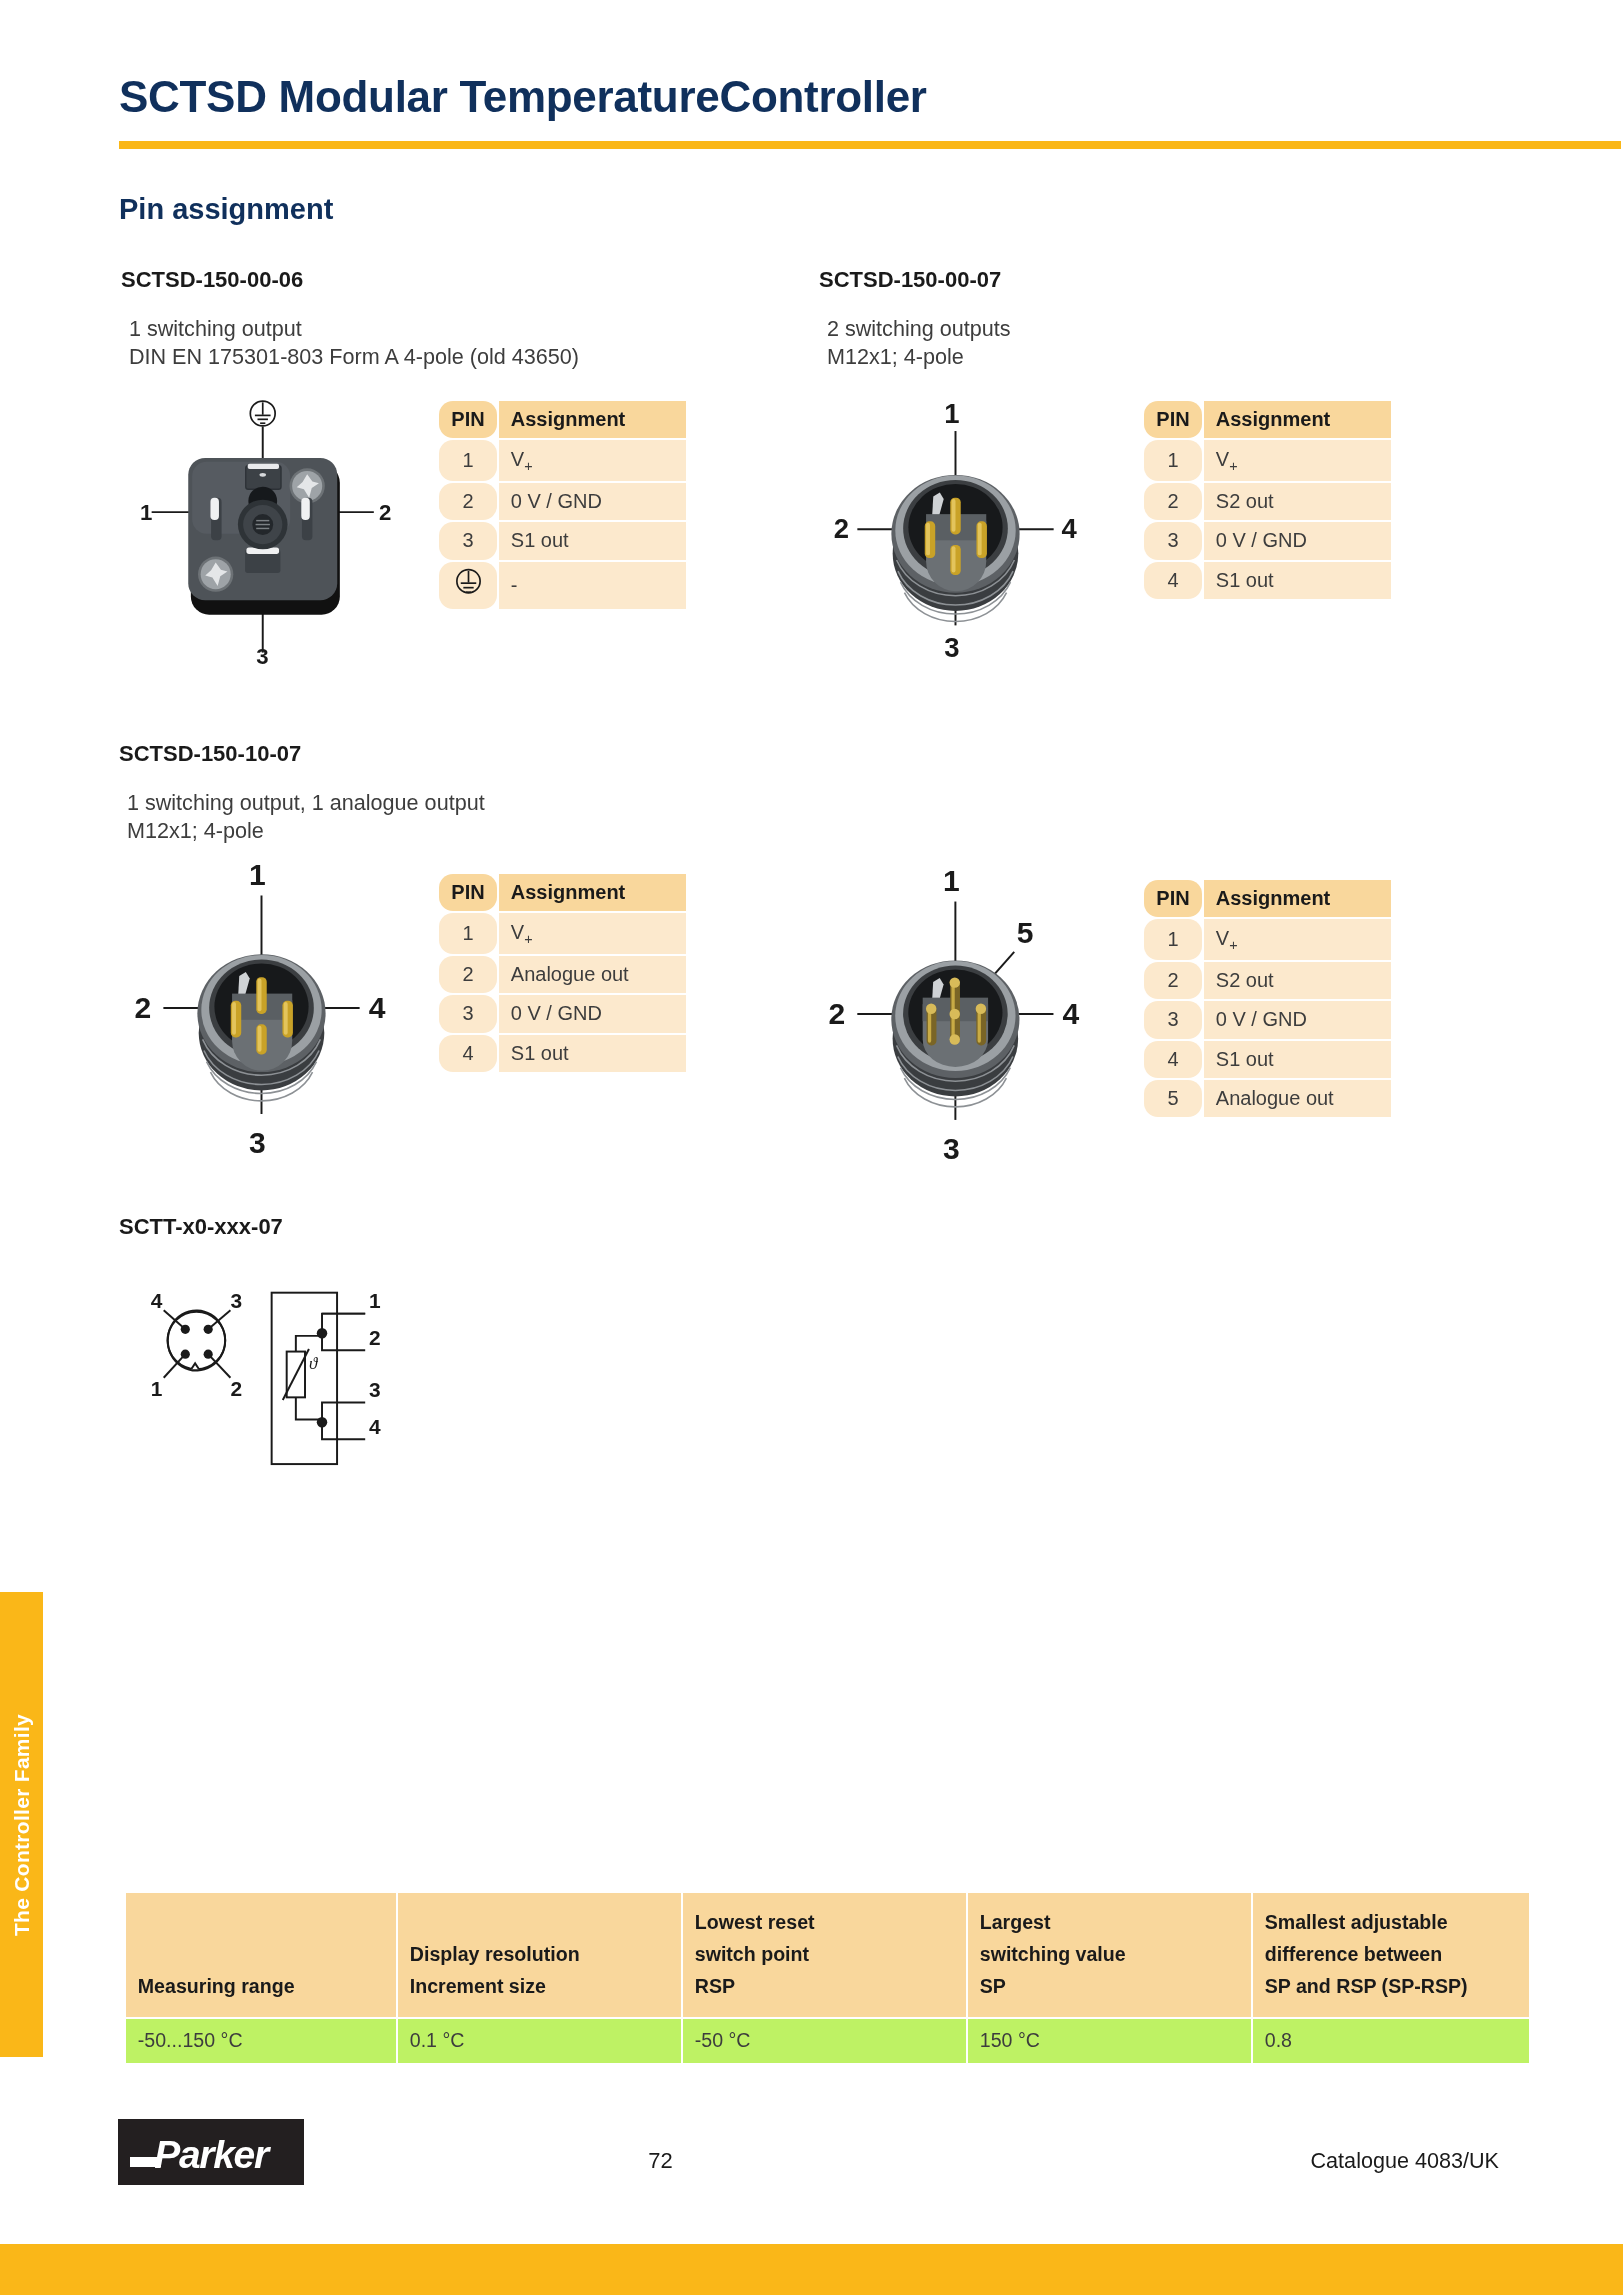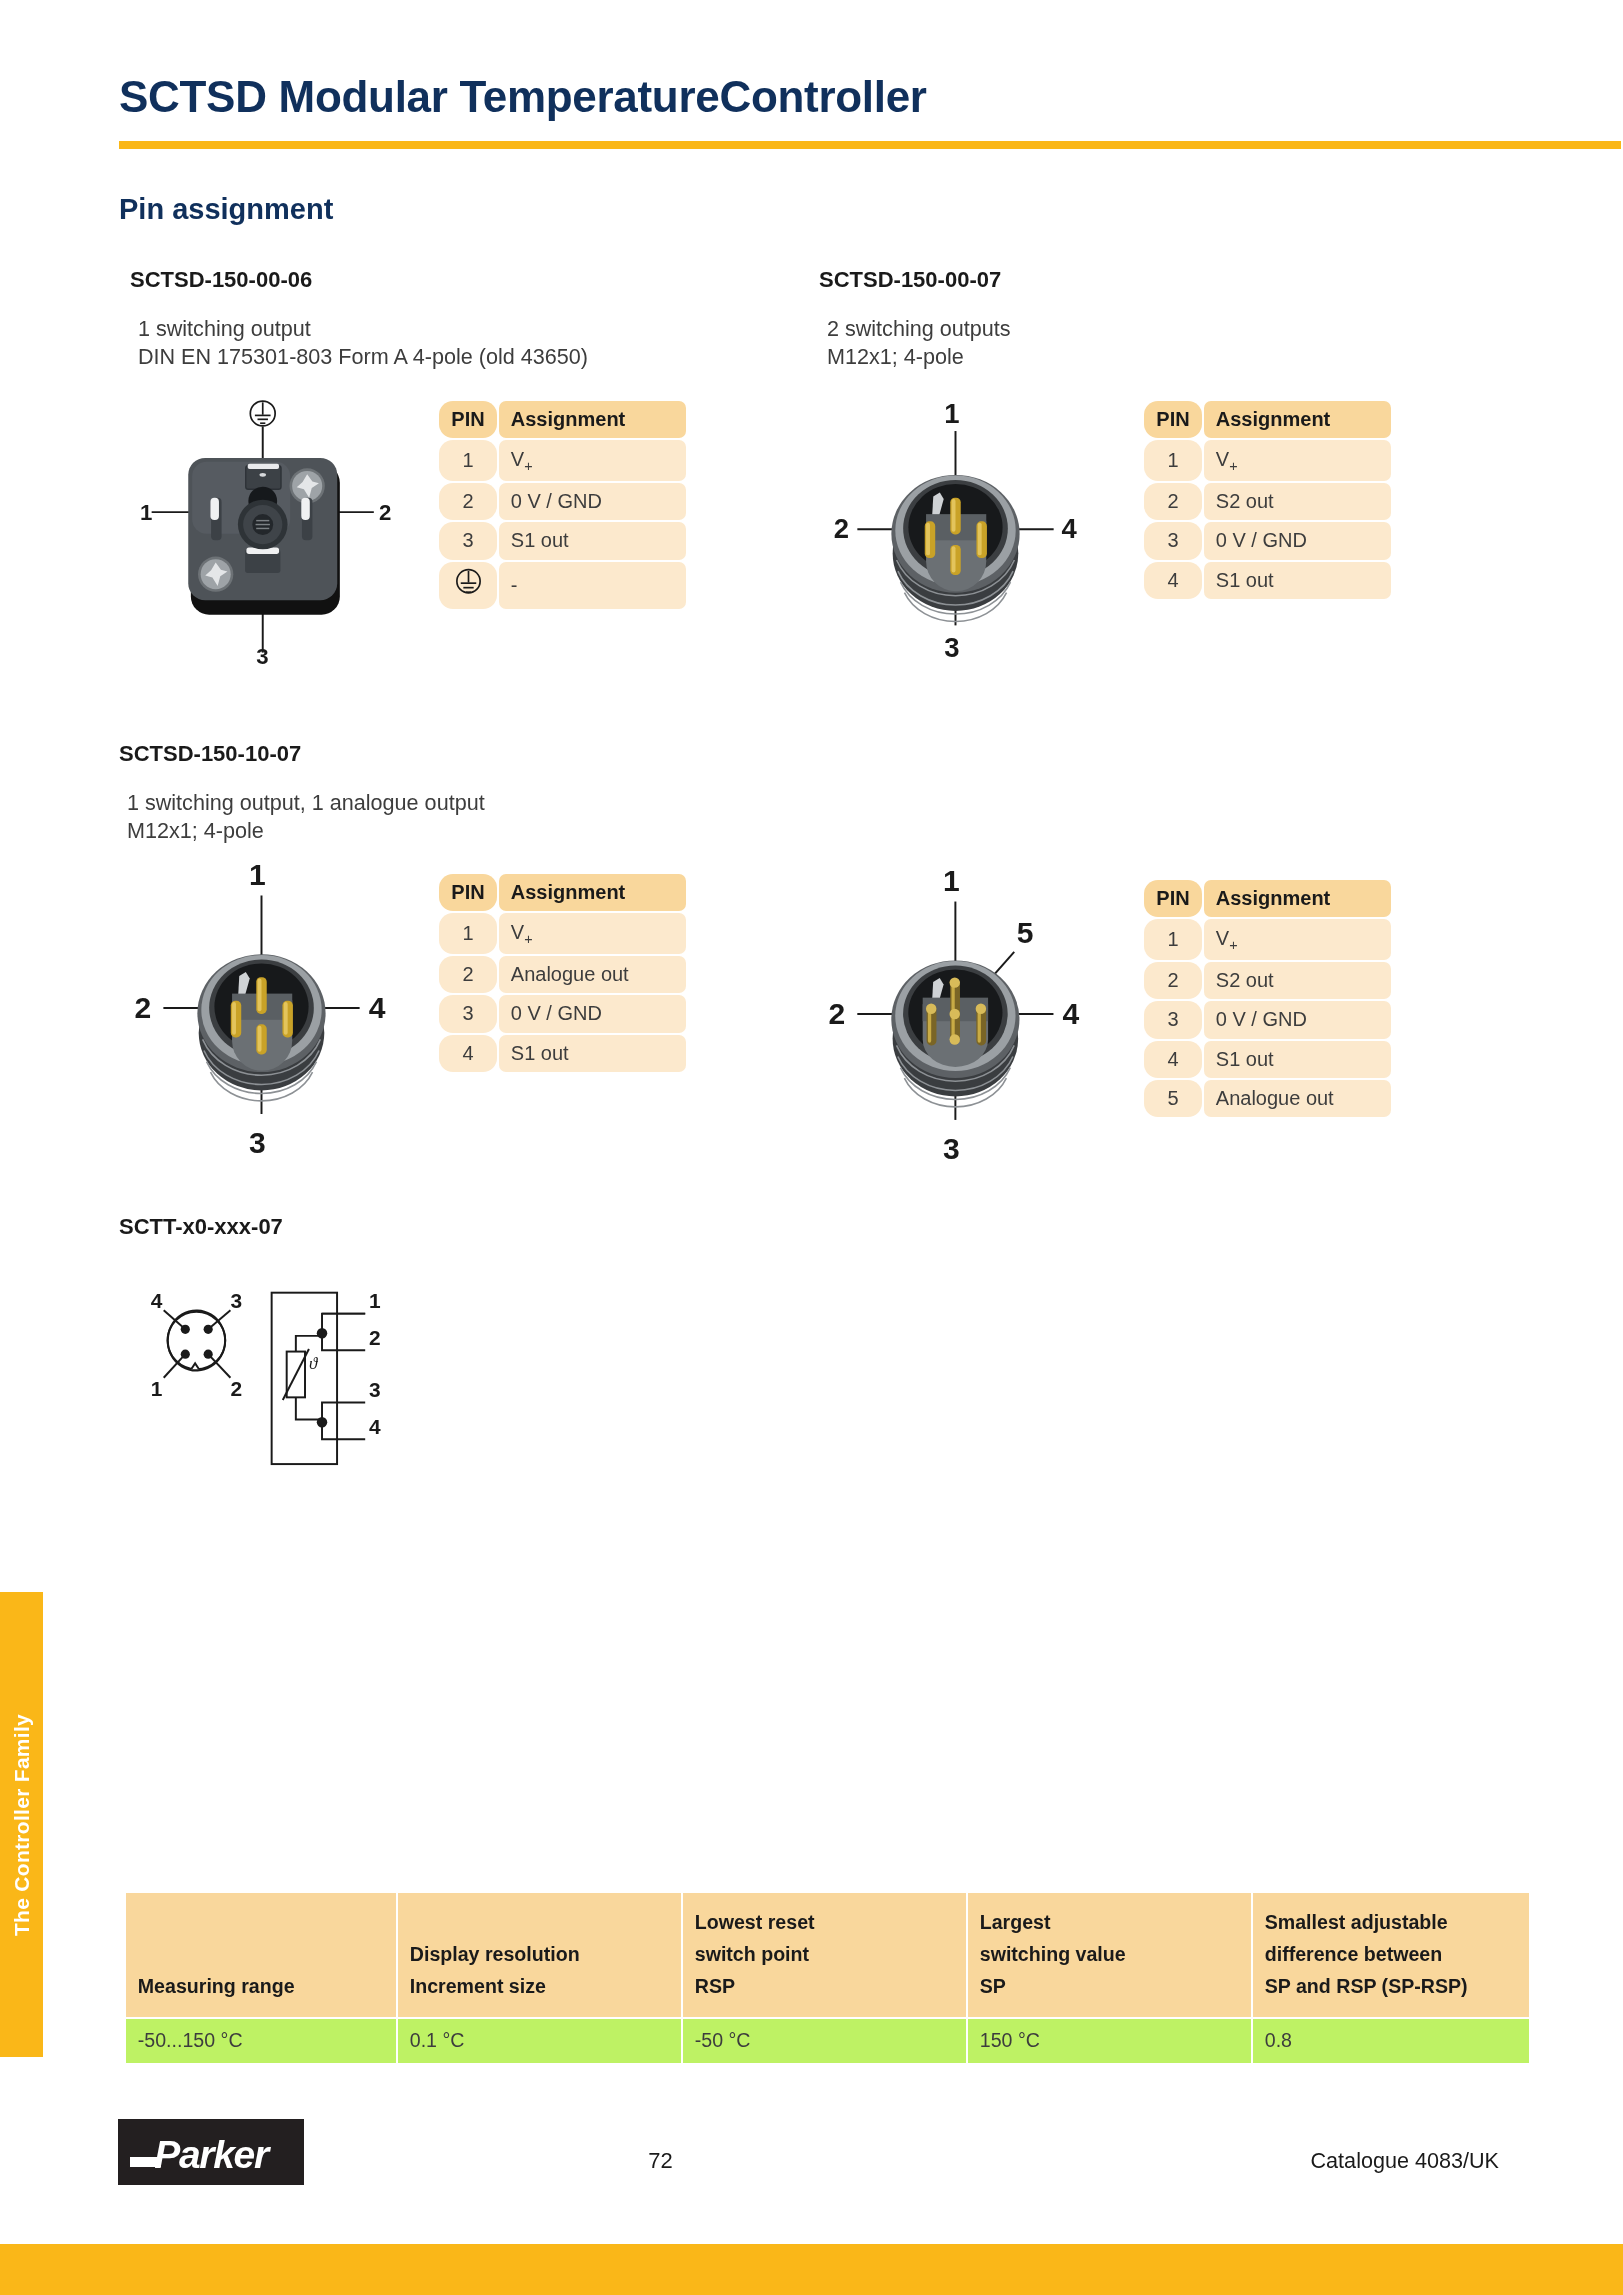--- a/index.html
+++ b/index.html
@@ -46,21 +46,21 @@
   }
   .pintable th{
     background:#f9d79c;color:#1a1a1a;font-weight:bold;
     font-size:20px;text-align:left;padding:7.2px 0 7.2px 11.8px;
   }
   .pintable td{
     background:#fce9cd;padding:7.2px 0 7.2px 11.8px;text-align:left;
   }
   .pintable .c-pin{width:58px;text-align:center;padding-left:0;border-radius:14px;}
   .pintable th.c-pin{text-align:center;padding-left:0;}
-  .pintable .c-asg{width:175px;border-radius:7px;}
+  .pintable .c-asg{width:175px;}
   .vplus sub{font-size:0.72em;}
 
   
   .spectable{
     position:absolute;left:124px;top:1891px;
     border-collapse:separate;border-spacing:2.6px;
     font-size:19.6px;color:#3d3d3d;
   }
   .spectable th{
     background:#f9d79c;color:#1a1a1a;font-weight:bold;
@@ -122,21 +122,21 @@
 </style>
 </head>
 <body>
 
 <div class="page">
 
   <div class="page-title">SCTSD Modular TemperatureController</div>
   <div class="title-rule"></div>
   <div class="section-heading">Pin assignment</div>
 
-  <div class="block" style="left:130px;top:267px;">
+  <div class="block" style="left:121px;top:267px;">
     <div class="blk-code">SCTSD-150-00-06</div>
     <div class="blk-desc">
       <div>1 switching output</div>
       <div>DIN EN 175301-803 Form A 4-pole (old 43650)</div>
     </div>
   </div>
 
   <svg class="drawing" style="left:111px;top:386px;" width="327" height="281" viewBox="0 0 500 430">
 
     <g stroke="#1a1a1a" stroke-width="2.6" fill="none">

